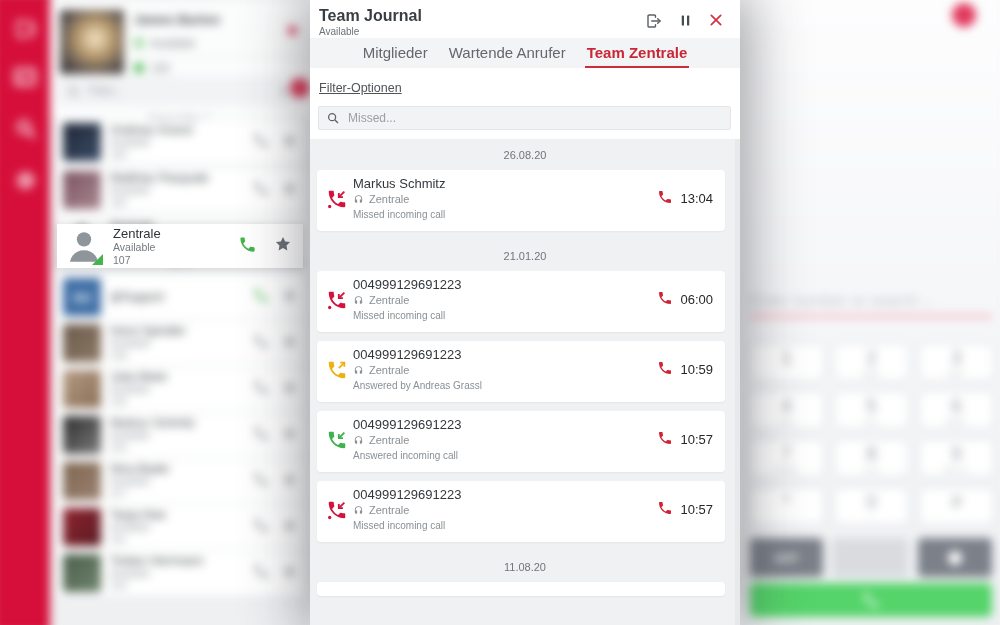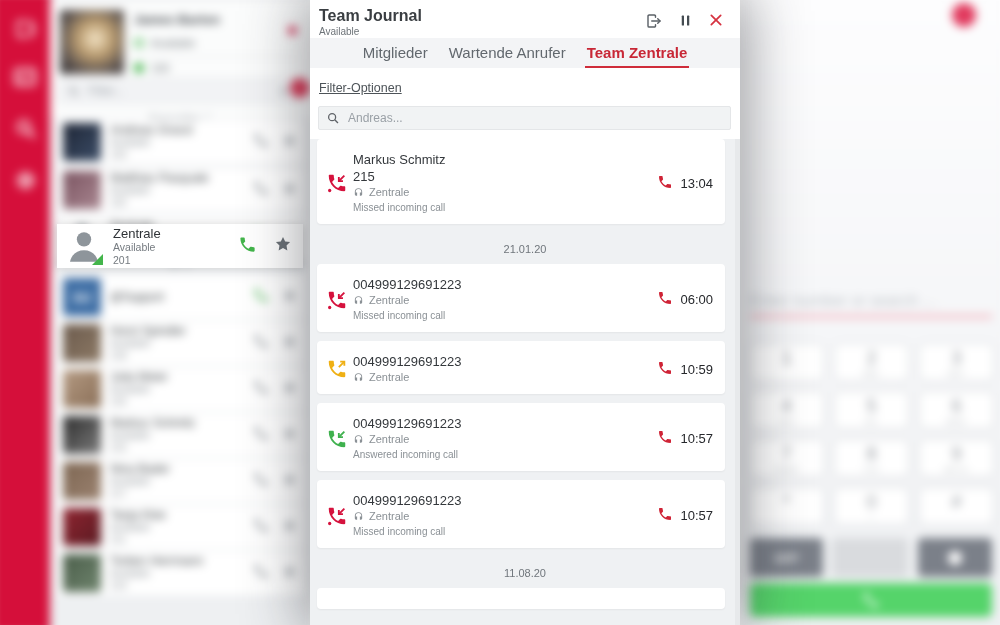--- a/index.html
+++ b/index.html
@@ -71,21 +71,21 @@
   .tab { font-size:15px; color:#62686e; padding:0 2px 7px; cursor:pointer;margin-top:23px; }
   .tab.active { color:#c82736; font-weight:bold; padding-bottom:5px; border-bottom:2px solid #cf2c3a; }
   .flink { display:inline-block; margin:13px 0 0 9px; font-size:12.5px; color:#4d5358; text-decoration:underline; cursor:pointer; }
   .finput { margin:10px 9px 0 8px; height:24px; background:#f1f3f4; border:1px solid #e4e6e8; border-radius:2px;
     display:flex; align-items:center; padding:0 7px; gap:8px; }
   .finput .ph { font-size:12px; color:#9aa0a6; }
   .jlist { position:absolute; left:0; right:0; top:139px; bottom:0; background:#eff1f3; overflow:hidden; }
   .jscroll { position:absolute; right:0; top:0; bottom:0; width:5px; background:#e7e9eb; }
   .jdate { text-align:center; font-size:11px; color:#70767c; padding:10px 0 9px; }
   .jcard { display:flex; align-items:center; background:#fff; border-radius:4px; margin:0 15px 9px 7px;
-    padding:12px 12px 9px 9px; box-shadow:0 1px 2px rgba(0,0,0,.05); cursor:pointer; }
+    padding:5px 12px 9px 9px; box-shadow:0 1px 2px rgba(0,0,0,.05); cursor:pointer; }
   .jicon { width:27px; flex:none; display:flex; align-items:center; }
   .jbody { flex:1; min-width:0; }
   .jname,.jnum { font-size:13px; color:#34383c; line-height:17px; }
   .jvia { display:flex; align-items:center; gap:5px; font-size:11px; color:#8a9095; line-height:15px; }
   .jstatus { font-size:10px; color:#8a9095; line-height:15px; }
   .jtime { display:flex; align-items:center; gap:7px; font-size:13px; color:#26282c; flex:none; margin-left:8px; }
 </style>
 </head>
 <body>
 
@@ -389,21 +389,21 @@
     <div class="a-av">
       <svg width="40" height="40" viewBox="0 0 24 24">
           <circle cx="12" cy="8" r="4.3" fill="#8e959b"></circle>
           <path d="M3.6 21.5c.8-4.4 4.3-6.9 8.4-6.9s7.6 2.5 8.4 6.9z" fill="#8e959b"></path>
         </svg>
       <div class="a-badge"></div>
     </div>
     <div class="a-txt">
       <div class="a-name">Zentrale</div>
       <div class="a-sub">Available</div>
-      <div class="a-sub">201</div>
+      <div class="a-sub">107</div>
     </div>
     <div class="a-ics">
       <span>
         <svg width="19" height="19" viewBox="0 0 24 24">
             <use href="#ppath"></use>
             <path fill="#43b54b" d="M6.62 10.79c1.44 2.83 3.76 5.14 6.59 6.59l2.2-2.21c.27-.27.67-.36 1.02-.24 1.12.37 2.33.57 3.57.57.55 0 1 .45 1 1V20c0 .55-.45 1-1 1-9.39 0-17-7.61-17-17 0-.55.45-1 1-1h3.5c.55 0 1 .45 1 1 0 1.25.2 2.45.57 3.57.11.35.03.74-.25 1.02l-2.2 2.2z"></path>
           </svg>
       </span>
       <span>
         <svg width="18" height="18" viewBox="0 0 24 24">
@@ -447,38 +447,38 @@
         <div class="tab active">Team Zentrale</div>
       </div>
 
     <a class="flink">Filter-Optionen</a>
 
     <div class="finput">
       <svg width="14" height="14" viewBox="0 0 24 24" fill="none">
           <circle cx="10.5" cy="10.5" r="6" stroke="#5f6368" stroke-width="2.2"></circle>
           <path d="M15 15l5.5 5.5" stroke="#5f6368" stroke-width="2.4"></path>
         </svg>
-      <span class="ph">Andreas...</span>
+      <span class="ph">Missed...</span>
     </div>
 
     <div class="jlist">
       <div id="journal-groups">
+          <div class="jdate">26.08.20</div>
           <div class="jcard">
             <div class="jicon">
               <svg width="22" height="22" viewBox="0 0 24 24">
                 <path d="M6.62 10.79c1.44 2.83 3.76 5.14 6.59 6.59l2.2-2.21c.27-.27.67-.36 1.02-.24 1.12.37 2.33.57 3.57.57.55 0 1 .45 1 1V20c0 .55-.45 1-1 1-9.39 0-17-7.61-17-17 0-.55.45-1 1-1h3.5c.55 0 1 .45 1 1 0 1.25.2 2.45.57 3.57.11.35.03.74-.25 1.02l-2.2 2.2z" fill="#d5123d"></path>
                 <polyline points="20,4 14,10" stroke="#d5123d" stroke-width="2" fill="none"></polyline>
                 <polyline points="14,5.5 14,10 18.5,10" stroke="#d5123d" stroke-width="2" fill="none"></polyline>
                 <circle cx="4" cy="20.2" r="2.6" fill="#fff"></circle>
                 <circle cx="4" cy="20.2" r="1.8" fill="#d5123d"></circle>
               </svg>
             </div>
             <div class="jbody">
               <div class="jname">Markus Schmitz</div>
-              <div class="jnum">215</div>
               <div class="jvia">
                 <svg width="11" height="11" viewBox="0 0 24 24">
                   <path d="M12 2.5a8 8 0 0 0-8 8v6A2.5 2.5 0 0 0 6.5 19H9v-7H6v-1.5a6 6 0 0 1 12 0V12h-3v7h2.5A2.5 2.5 0 0 0 20 16.5v-6a8 8 0 0 0-8-8z" fill="#8b9196"></path>
                 </svg>
                 <span>Zentrale</span>
               </div>
               <div class="jstatus">Missed incoming call</div>
             </div>
             <div class="jtime">
               <span><svg width="16" height="16" viewBox="0 0 24 24">
@@ -524,20 +524,21 @@
               </svg>
             </div>
             <div class="jbody">
               <div class="jnum">004999129691223</div>
               <div class="jvia">
                 <svg width="11" height="11" viewBox="0 0 24 24">
                   <path d="M12 2.5a8 8 0 0 0-8 8v6A2.5 2.5 0 0 0 6.5 19H9v-7H6v-1.5a6 6 0 0 1 12 0V12h-3v7h2.5A2.5 2.5 0 0 0 20 16.5v-6a8 8 0 0 0-8-8z" fill="#8b9196"></path>
                 </svg>
                 <span>Zentrale</span>
               </div>
+              <div class="jstatus">Answered by Andreas Grassl</div>
             </div>
             <div class="jtime">
               <span><svg width="16" height="16" viewBox="0 0 24 24">
                   <path d="M6.62 10.79c1.44 2.83 3.76 5.14 6.59 6.59l2.2-2.21c.27-.27.67-.36 1.02-.24 1.12.37 2.33.57 3.57.57.55 0 1 .45 1 1V20c0 .55-.45 1-1 1-9.39 0-17-7.61-17-17 0-.55.45-1 1-1h3.5c.55 0 1 .45 1 1 0 1.25.2 2.45.57 3.57.11.35.03.74-.25 1.02l-2.2 2.2z" fill="#cf2336"></path>
                 </svg></span>
               <span>10:59</span>
             </div>
           </div>
           <div class="jcard">
             <div class="jicon">

